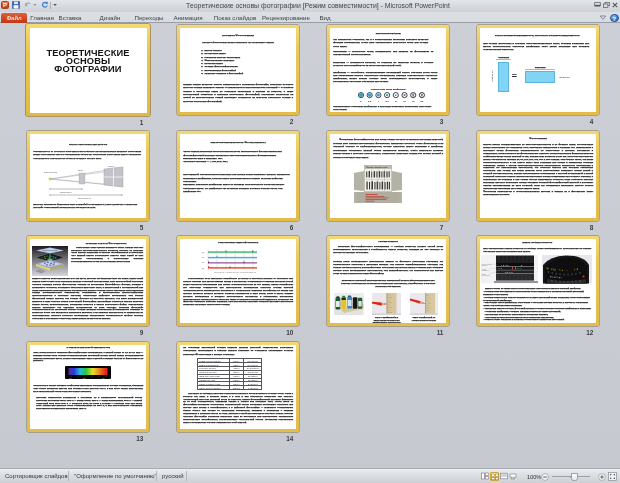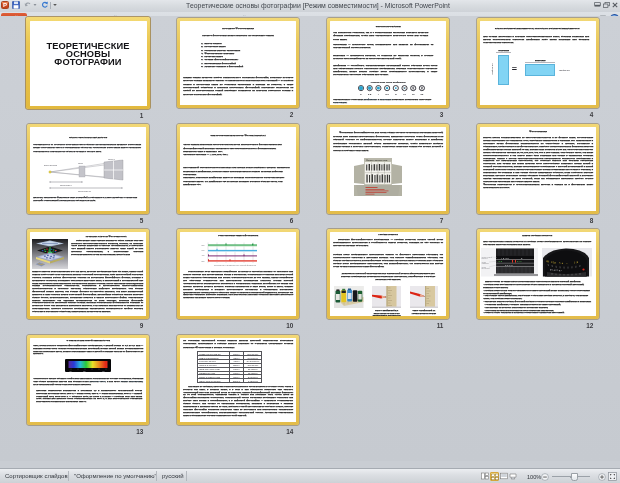--- a/index.html
+++ b/index.html
@@ -15,21 +15,21 @@
 #redoic{left:41px;}
 #qsep{left:49.5px;width:1px;height:7px;background:#aab0b8;top:1.5px;}
 #qdrop{left:52px;width:6px;height:7px;font-size:4px;color:#555;line-height:8px;text-align:center;}
 
 #tabrow{position:absolute;left:0;top:12px;width:620px;height:11px;background:linear-gradient(180deg,#dde1e6,#d8dce1);border-bottom:1px solid #999ea6;}
 .tab{position:absolute;top:0;height:10px;font-size:6.2px;color:#3e434b;line-height:11px;white-space:nowrap;transform:translateX(-50%);}
 #tabfile{position:absolute;left:1px;top:0.5px;width:26px;height:10.5px;background:linear-gradient(180deg,#e0603a,#cf4a24 50%,#bc3a14);border-radius:2px 2px 0 0;color:#fff;line-height:10px;font-size:6.2px;text-align:center;}
 #ribchev{position:absolute;left:599px;top:3px;width:9px;height:6px;color:#5a6068;font-size:5px;line-height:6px;text-align:center;}
 #helpbtn{position:absolute;left:610px;top:1.5px;width:8.5px;height:8.5px;border-radius:50%;background:radial-gradient(circle at 35% 30%,#8ec0f0,#3f7ad0 60%,#2d62b8);border:0.5px solid #2a55a0;color:#fff;font-size:6px;font-weight:bold;text-align:center;line-height:8.5px;}
 
-#sorter{position:absolute;left:0;top:16px;width:620px;height:445px;background:linear-gradient(180deg,#ccd0d6,#c6cad0);padding-left:35px;}
+#sorter{position:absolute;left:0;top:23px;width:620px;height:445px;background:linear-gradient(180deg,#ccd0d6,#c6cad0);padding-left:35px;}
 .slide{position:absolute;width:122px;height:90px;background:linear-gradient(180deg,#f2d876 0%,#e9c75a 30%,#e3bc4a 100%);border-radius:2px;box-shadow:0 0 0 0.7px rgba(125,104,55,.6);}
 .slide.sel{width:124px;height:92px;background:linear-gradient(180deg,#f4da74 0%,#eac64f 30%,#e2b93e 100%);box-shadow:0 0 0 0.8px rgba(150,110,30,.8);}
 .sin{position:absolute;left:3.2px;top:3.2px;right:3.2px;bottom:3.2px;background:#fff;border-radius:0.5px;overflow:hidden;}
 .sel .sin{left:3.5px;top:3.5px;right:3.5px;bottom:3.5px;}
 .snum{position:absolute;font-size:6.4px;color:#3c3c40;font-weight:bold;width:20px;text-align:right;letter-spacing:-0.2px;}
 
 .p{position:absolute;font-size:2.3px;line-height:1.38;color:#000;font-weight:bold;text-align:justify;-webkit-text-stroke:0.25px #333;}
 .pl{text-align:left;}
 .pc{text-align:center;}
 .ttl{position:absolute;font-size:2.5px;color:#000;font-weight:bold;white-space:nowrap;transform:translateX(-50%);-webkit-text-stroke:0.25px #333;}

